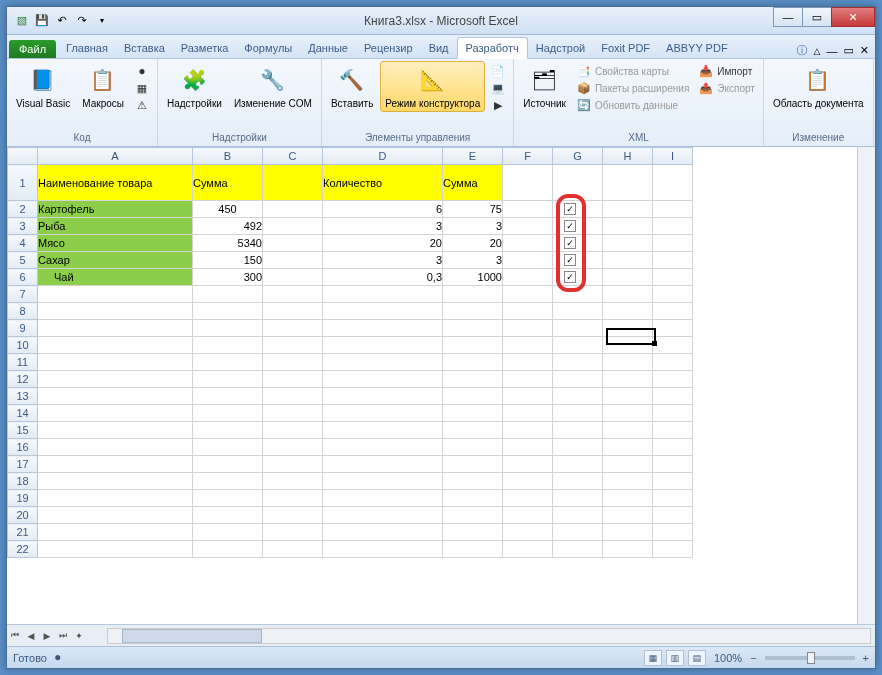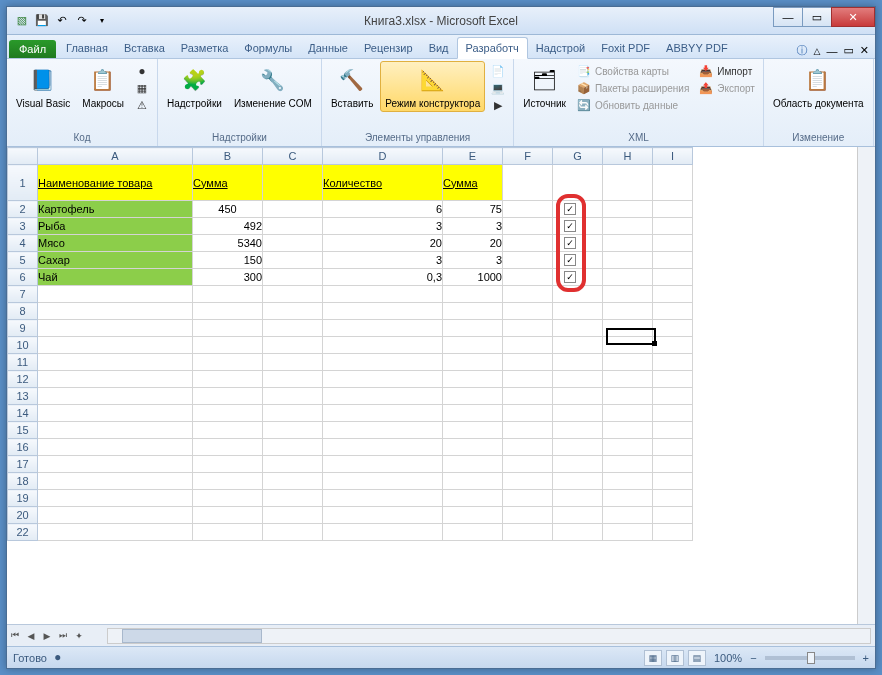--- a/index.html
+++ b/index.html
@@ -34,21 +34,21 @@
 .namebox .dd { margin-left: auto; font-size: 8px; color: #666; }
 .fx { width: 18px; text-align: center; color: #666; margin-left: 50px; font-style: italic; }
 .fxinput { flex: 1; height: 20px; border: 1px solid #abc; background: #fff; margin-right: 20px; }
 .sheet-area { flex: 1; position: relative; overflow: hidden; background: #fff; }
 .grid-wrap { position: absolute; inset: 0 18px 0 0; overflow: hidden; }
 table.grid { border-collapse: collapse; font-size: 11px; }
 .grid th, .grid td { border: 1px solid #d4d4d4; height: 17px; padding: 0; }
 .grid thead th { background: linear-gradient(#f6f9fd,#e2ebf5); color: #3b5a7e; font-weight: normal; text-align: center; border-color: #b8c8dc; cursor: pointer; }
 .grid tbody th { background: linear-gradient(#f6f9fd,#e2ebf5); color: #3b5a7e; font-weight: normal; text-align: center; width: 30px; border-color: #b8c8dc; cursor: pointer; }
 .corner { width: 30px; background: #e2ebf5; }
-.hdr-yellow { background: #ffff00 !important; text-align: center; padding: 0 4px; height: 36px !important; text-decoration: underline; }
+.hdr-yellow { background: #ffff00 !important; text-align: center; padding: 0 4px; height: 36px !important; }
 .cell-green { background: #8cce4a !important; }
 .cell { padding: 0 4px; text-align: left; }
 .cell.num { text-align: right; }
 .selcell { position: absolute; border: 2px solid #000; pointer-events: none; }
 .selhandle { position: absolute; width: 5px; height: 5px; background: #000; right: -3px; bottom: -3px; }
 .checkbox-overlay { position: absolute; }
 .cb { width: 12px; height: 12px; border: 1px solid #888; background: #fff; display: flex; align-items: center; justify-content: center; font-size: 9px; line-height: 1; cursor: pointer; margin-bottom: 5px; }
 .circle-highlight { position: absolute; border: 4px solid #e03030; border-radius: 12px; pointer-events: none; }
 .vscroll { position: absolute; right: 0; top: 0; bottom: 0; width: 18px; background: #eef2f7; border-left: 1px solid #ccc; }
 .sheet-tabs { height: 22px; background: #e8eef6; border-top: 1px solid #b8c8dc; display: flex; align-items: center; font-size: 11px; }
@@ -292,21 +292,21 @@
               <td style="width: 60px;"></td>
               <td class="cell num" style="width: 120px;">3</td>
               <td class="cell num" style="width: 60px;">3</td>
               <td style="width: 50px;"></td>
               <td style="width: 50px;"></td>
               <td style="width: 50px;"></td>
               <td style="width: 40px;"></td>
             </tr>
             <tr>
               <th>6</th>
-              <td class="cell cell-green" style="width: 155px;">Чай</td>
+              <td class="cell cell-green" style="width: 155px; padding-left: 16px;">Чай</td>
               <td class="cell num" style="width: 70px;">300</td>
               <td style="width: 60px;"></td>
               <td class="cell num" style="width: 120px;">0,3</td>
               <td class="cell num" style="width: 60px;">1000</td>
               <td style="width: 50px;"></td>
               <td style="width: 50px;"></td>
               <td style="width: 50px;"></td>
               <td style="width: 40px;"></td>
             </tr>
             <tr>
@@ -460,20 +460,32 @@
               <td style="width: 60px;"></td>
               <td style="width: 120px;"></td>
               <td style="width: 60px;"></td>
               <td style="width: 50px;"></td>
               <td style="width: 50px;"></td>
               <td style="width: 50px;"></td>
               <td style="width: 40px;"></td>
             </tr>
             <tr>
               <th>20</th>
+              <td style="width: 155px;"></td>
+              <td style="width: 70px;"></td>
+              <td style="width: 60px;"></td>
+              <td style="width: 120px;"></td>
+              <td style="width: 60px;"></td>
+              <td style="width: 50px;"></td>
+              <td style="width: 50px;"></td>
+              <td style="width: 50px;"></td>
+              <td style="width: 40px;"></td>
+            </tr>
+            <tr>
+              <th>21</th>
               <td style="width: 155px;"></td>
               <td style="width: 70px;"></td>
               <td style="width: 60px;"></td>
               <td style="width: 120px;"></td>
               <td style="width: 60px;"></td>
               <td style="width: 50px;"></td>
               <td style="width: 50px;"></td>
               <td style="width: 50px;"></td>
               <td style="width: 40px;"></td>
             </tr>

